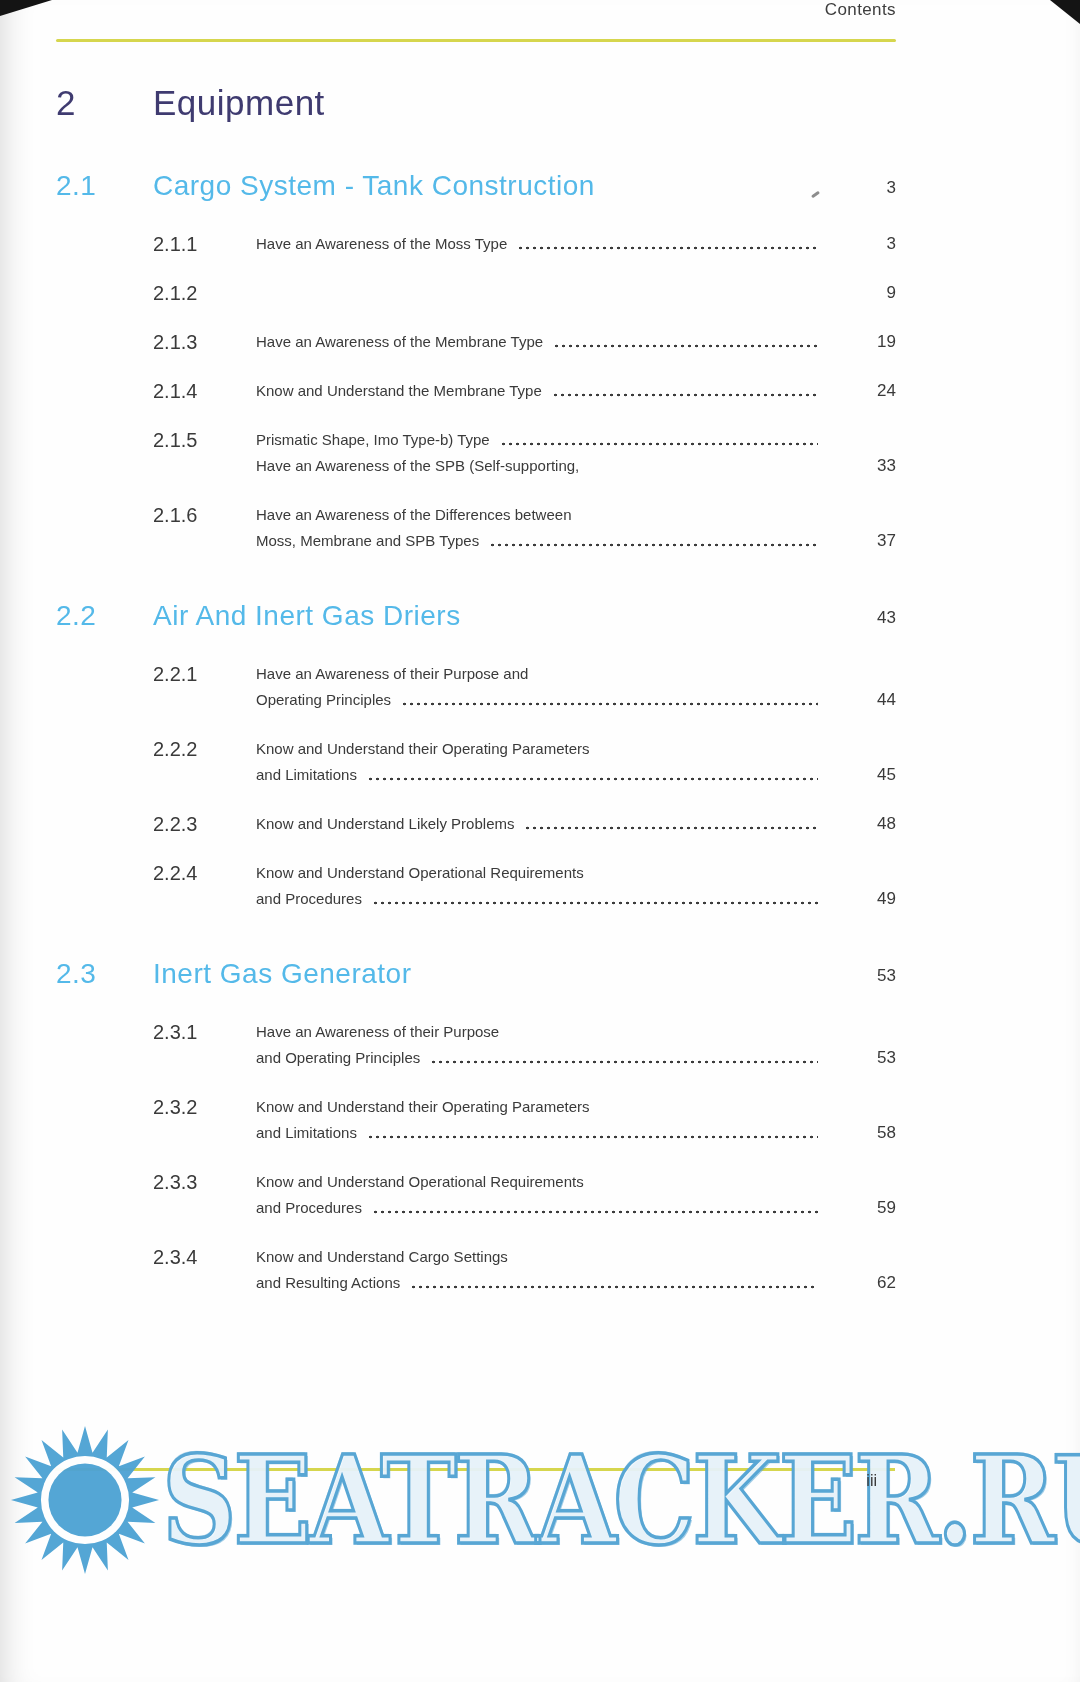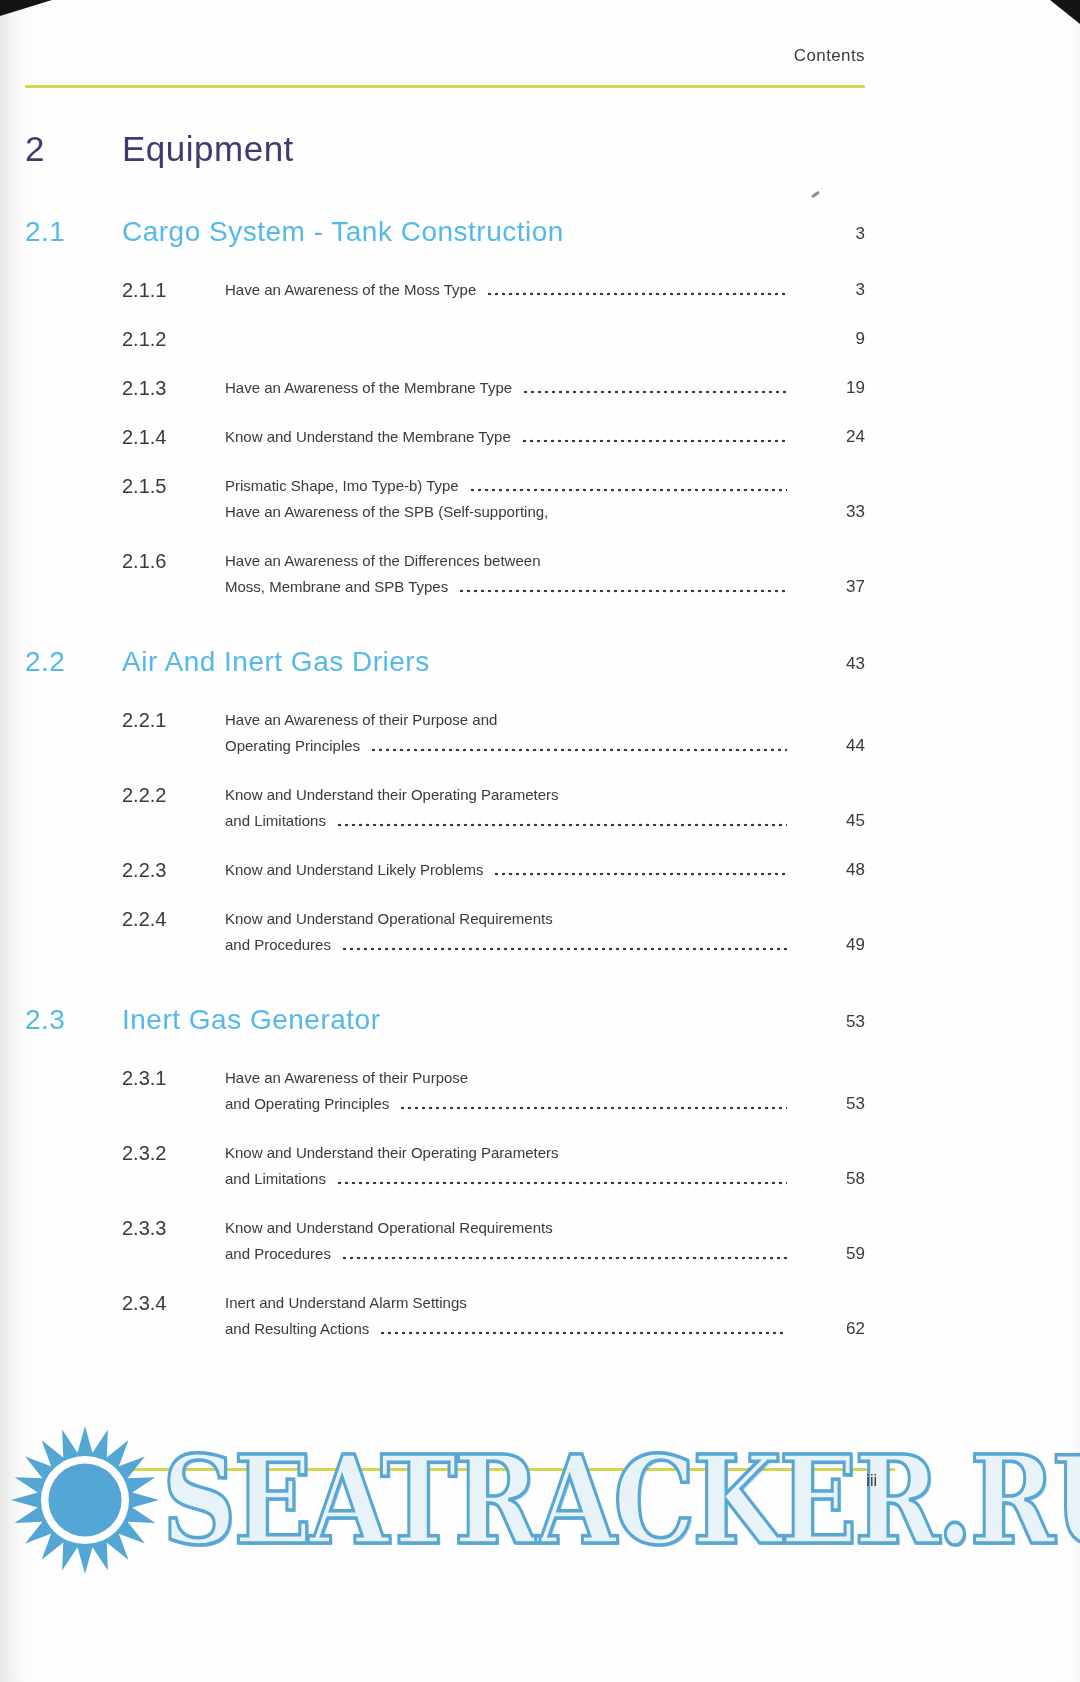--- a/index.html
+++ b/index.html
@@ -15,21 +15,21 @@
     position:relative; width:1080px; height:1682px; background:#fefefe; overflow:hidden;
     box-shadow: inset 28px 0 34px -28px rgba(0,0,0,0.18), inset -14px 0 22px -18px rgba(0,0,0,0.08);
   }
   .corner-tl { position:absolute; top:0; left:0; width:52px; height:16px; background:#141414;
     clip-path:polygon(0 0,100% 0,0 100%); }
   .corner-tr { position:absolute; top:0; right:0; width:30px; height:24px; background:#141414;
     clip-path:polygon(0 0,100% 0,100% 100%); }
   .speck { position:absolute; top:193px; left:811px; width:9px; height:3px; background:#8d8d8d;
     transform:rotate(-35deg); border-radius:2px; }
 
-  .content { position:relative; margin-left:25px; width:840px; padding-top:46px; }
+  .content { position:relative; margin-left:56px; width:840px; }
   .header-label { text-align:right; font-size:17px; color:#3d3d3d; letter-spacing:0.4px; }
   .rule-top { margin-top:19px; height:3px; background:var(--rule); border-radius:2px; }
 
   .chapter { display:grid; grid-template-columns:97px 1fr; margin-top:40px;
     font-size:35px; line-height:42px; color:var(--indigo); font-weight:500; letter-spacing:0.5px; }
 
   .section-heading { display:grid; grid-template-columns:97px 1fr 70px; margin:45px 0 28px; }
   .sec-num { color:var(--blue); font-size:28px; line-height:34px; letter-spacing:0.5px; }
   .sec-title-wrap { display:flex; align-items:flex-end; }
   .sec-title { color:var(--blue); font-size:28px; line-height:34px; white-space:nowrap; letter-spacing:0.5px; }
@@ -273,21 +273,21 @@
               <span class="leader"></span>
             </span>
           </span>
           <span class="entry-page">59</span>
         </div>
         <div class="entry">
           <span class="entry-gutter"></span>
           <span class="entry-num">2.3.4</span>
           <span class="entry-lines">
             <span class="line">
-              <span class="line-text">Inert and Understand Alarm Settings</span>
+              <span class="line-text">Know and Understand Cargo Settings</span>
             </span>
             <span class="line">
               <span class="line-text">and Resulting Actions</span>
               <span class="leader"></span>
             </span>
           </span>
           <span class="entry-page">62</span>
         </div>
       </main>
   </div>

